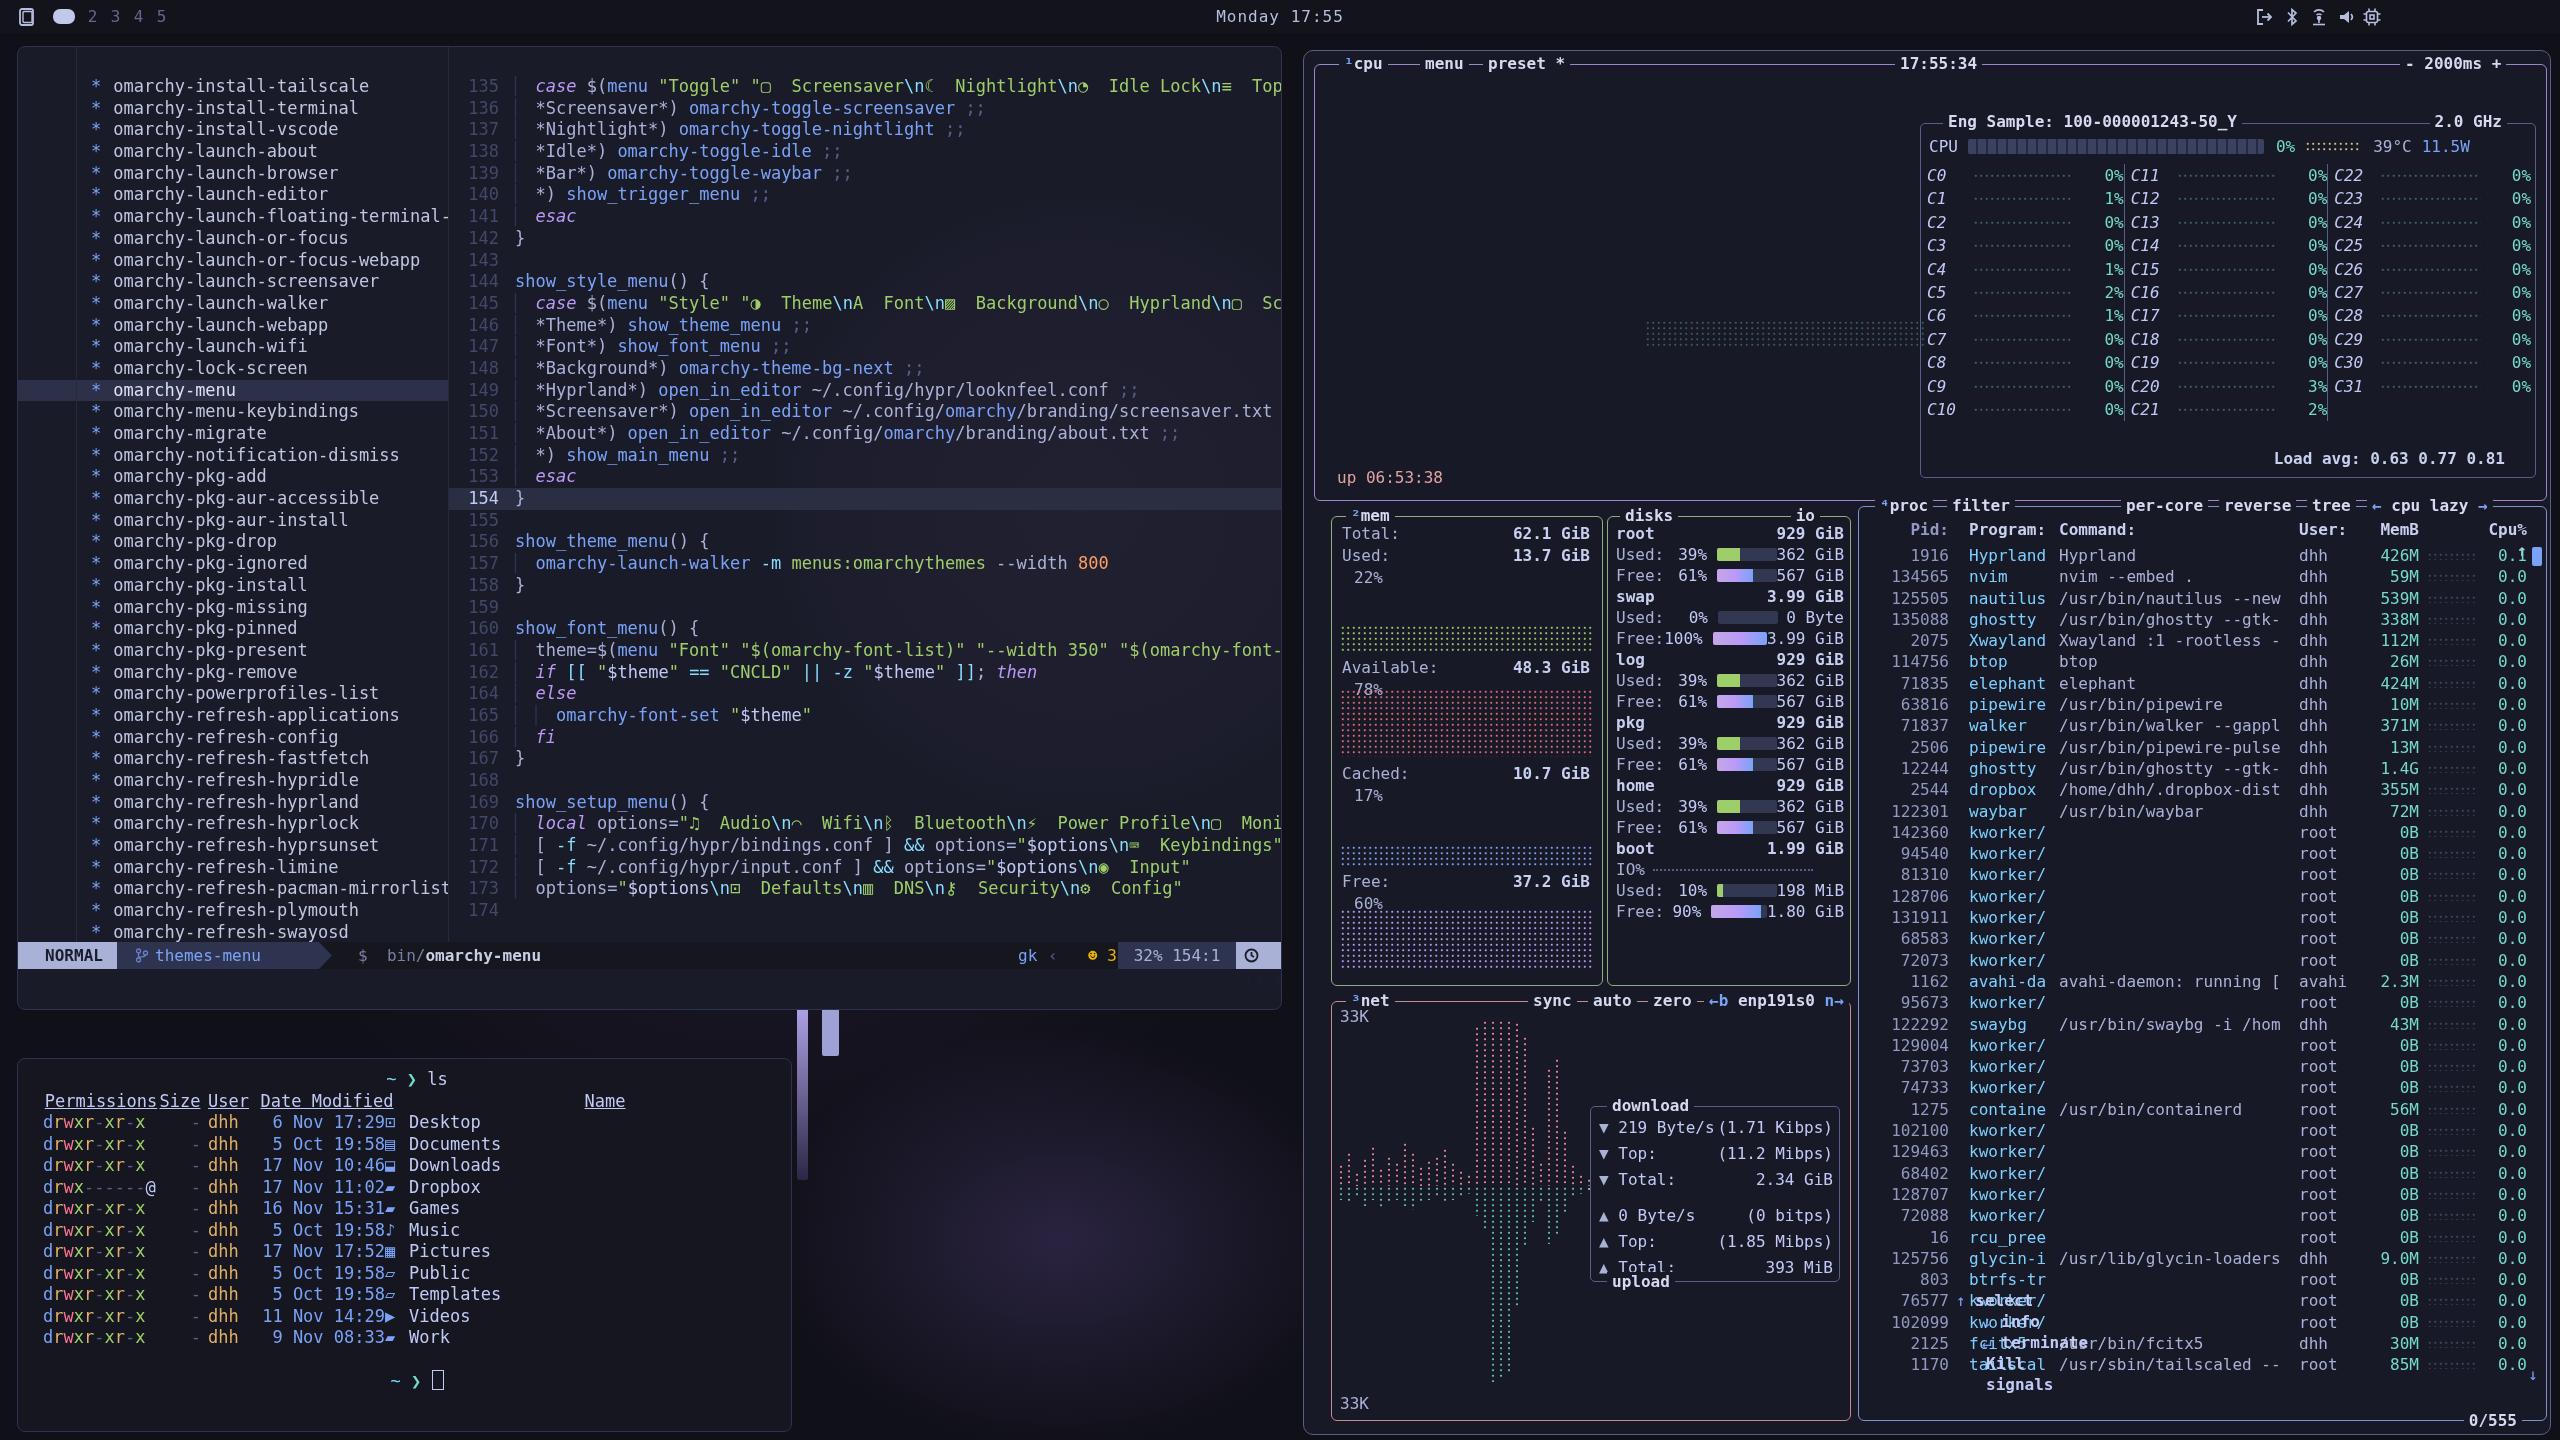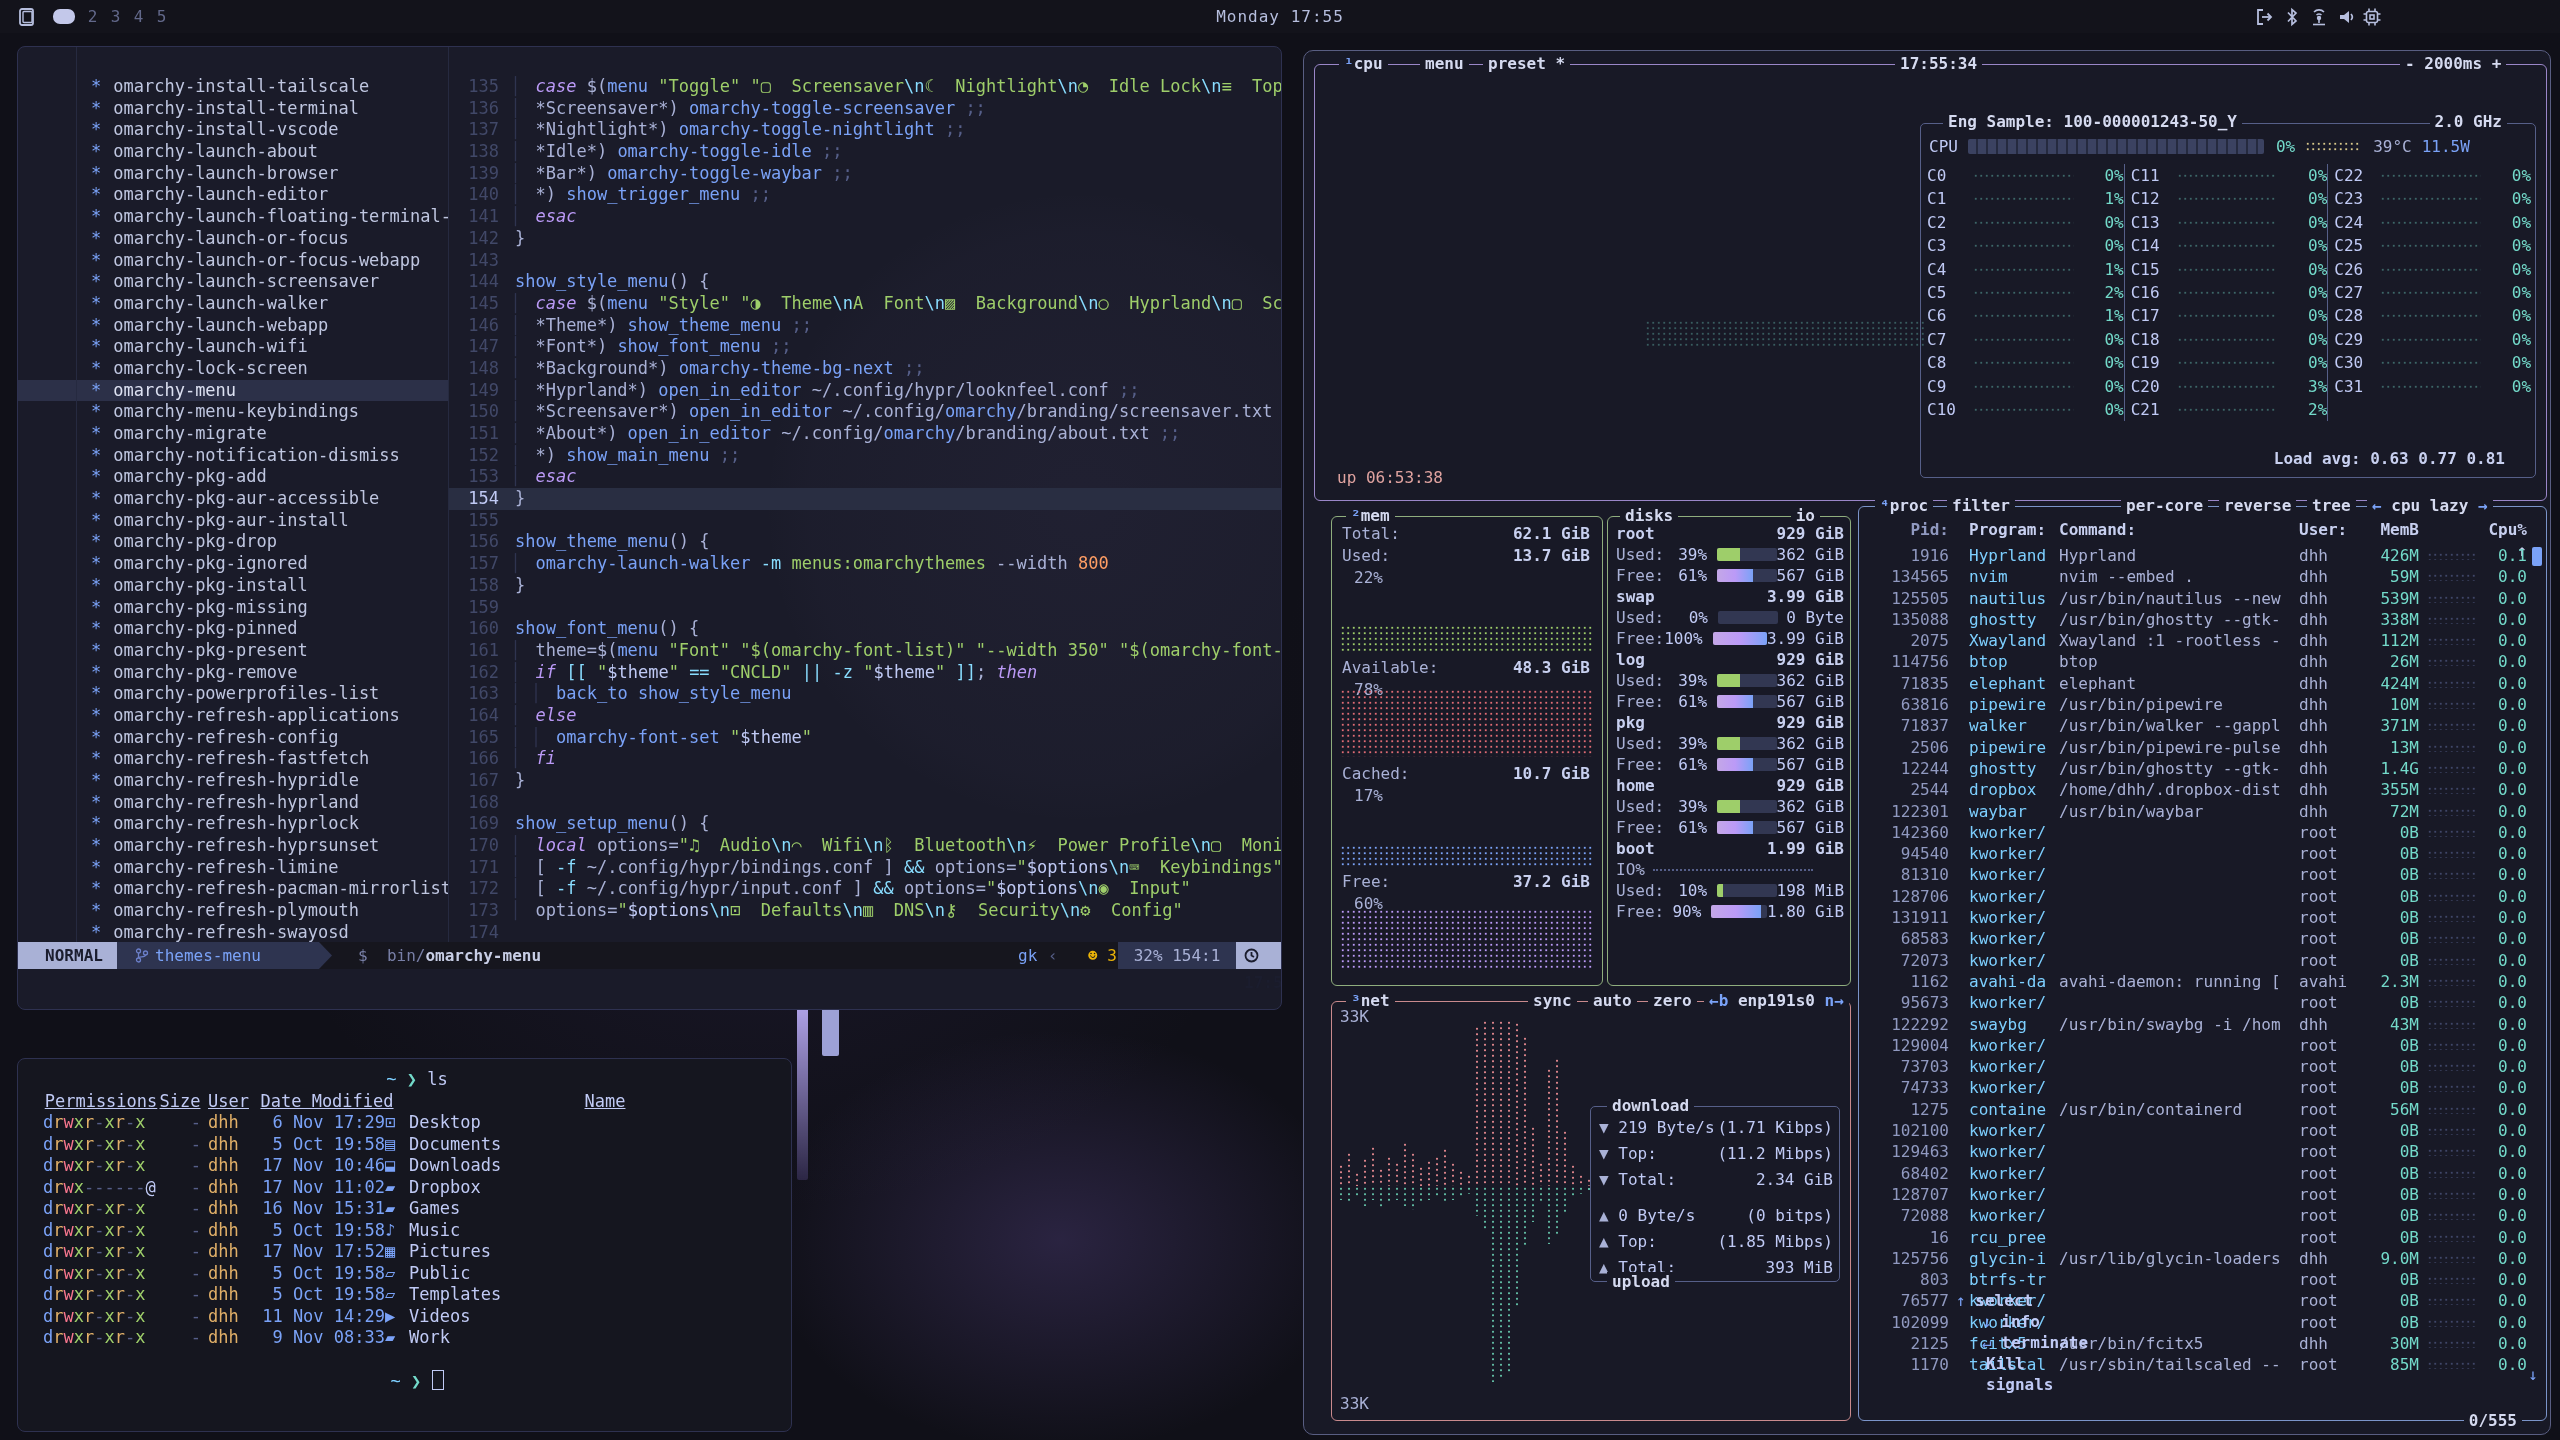--- a/index.html
+++ b/index.html
@@ -93,21 +93,21 @@
   .procgrid .pid{text-align:right;color:#9099c0;white-space:pre;}
   .procgrid .prog{padding-left:12px;color:#7dcfff;}
   .procgrid .cmd{color:#a9b1d6;overflow:hidden;white-space:pre;}
   .procgrid .usr{color:#a9b1d6;}
   .procgrid .mem{text-align:right;color:#73daca;}
   .procgrid .gr{position:relative;}
   .procgrid .gr i{position:absolute;left:8px;right:6px;top:7px;height:8px;}
   .procgrid .cpu{text-align:right;color:#73daca;}
   .hdr{color:#c8d0f0;font-weight:bold;}
   .corerow{display:flex;height:23.4px;line-height:23.4px;font-size:16px;}
-  .corerow .cl2{width:44px;color:#c0caf5;}
+  .corerow .cl2{width:44px;color:#c0caf5;font-style:italic;}
   .corerow .cg2{flex:1;position:relative;}
   .corerow .cg2 i{position:absolute;left:2px;right:8px;top:9px;height:7px;}
   .corerow .cp2{width:42px;text-align:right;color:#73daca;}
   .netbar{position:absolute;width:6px;}
   svg{display:block;}
 </style>
 </head>
 <body>
 
 <div id="root">
@@ -234,21 +234,20 @@
           <div class="cl"><span class="ln">153</span><span class="ct"><span class="gl">▏ </span><span class="ck">esac</span></span></div>
           <div class="cl cur"><span class="ln">154</span><span class="ct">}</span></div>
           <div class="cl"><span class="ln">155</span><span class="ct"></span></div>
           <div class="cl"><span class="ln">156</span><span class="ct"><span class="cf">show_theme_menu</span>() {</span></div>
           <div class="cl"><span class="ln">157</span><span class="ct"><span class="gl">▏ </span><span class="cf">omarchy-launch-walker</span> <span class="co">-m</span> <span class="cg">menus:omarchythemes</span> --width <span class="cn">800</span></span></div>
           <div class="cl"><span class="ln">158</span><span class="ct">}</span></div>
           <div class="cl"><span class="ln">159</span><span class="ct"></span></div>
           <div class="cl"><span class="ln">160</span><span class="ct"><span class="cf">show_font_menu</span>() {</span></div>
           <div class="cl"><span class="ln">161</span><span class="ct"><span class="gl">▏ </span>theme=$(<span class="cf">menu</span> <span class="cg">"Font"</span> <span class="cg">"$(omarchy-font-list)"</span> <span class="cg">"--width 350"</span> <span class="cg">"$(omarchy-font-</span></span></div>
           <div class="cl"><span class="ln">162</span><span class="ct"><span class="gl">▏ </span><span class="ck">if</span> <span class="co">[[</span> <span class="cg">"<span class="cv">$theme</span>"</span> <span class="co">==</span> <span class="cg">"CNCLD"</span> <span class="co">||</span> <span class="co">-z</span> <span class="cg">"<span class="cv">$theme</span>"</span> <span class="co">]]</span>; <span class="ck">then</span></span></div>
-          <div class="cl"><span class="ln">163</span><span class="ct"><span class="gl">▏ </span><span class="gl">▏ </span><span class="cf">back_to</span> <span class="cf">show_style_menu</span></span></div>
           <div class="cl"><span class="ln">164</span><span class="ct"><span class="gl">▏ </span><span class="ck">else</span></span></div>
           <div class="cl"><span class="ln">165</span><span class="ct"><span class="gl">▏ </span><span class="gl">▏ </span><span class="cf">omarchy-font-set</span> <span class="cg">"<span class="cv">$theme</span>"</span></span></div>
           <div class="cl"><span class="ln">166</span><span class="ct"><span class="gl">▏ </span><span class="ck">fi</span></span></div>
           <div class="cl"><span class="ln">167</span><span class="ct">}</span></div>
           <div class="cl"><span class="ln">168</span><span class="ct"></span></div>
           <div class="cl"><span class="ln">169</span><span class="ct"><span class="cf">show_setup_menu</span>() {</span></div>
           <div class="cl"><span class="ln">170</span><span class="ct"><span class="gl">▏ </span><span class="ck">local</span> options=<span class="cg">"♫  Audio<span class="cs">\n</span>⌒  Wifi<span class="cs">\n</span>ᛒ  Bluetooth<span class="cs">\n</span>⚡  Power Profile<span class="cs">\n</span>▢  Moni</span></span></div>
           <div class="cl"><span class="ln">171</span><span class="ct"><span class="gl">▏ </span>[ <span class="co">-f</span> ~/.config/hypr/bindings.conf ] <span class="co">&amp;&amp;</span> options=<span class="cg">"<span class="cv">$options</span><span class="cs">\n</span>⌨  Keybindings"</span></span></div>
           <div class="cl"><span class="ln">172</span><span class="ct"><span class="gl">▏ </span>[ <span class="co">-f</span> ~/.config/hypr/input.conf ] <span class="co">&amp;&amp;</span> options=<span class="cg">"<span class="cv">$options</span><span class="cs">\n</span>◉  Input"</span></span></div>
           <div class="cl"><span class="ln">173</span><span class="ct"><span class="gl">▏ </span>options=<span class="cg">"<span class="cv">$options</span><span class="cs">\n</span>⊡  Defaults<span class="cs">\n</span>▥  DNS<span class="cs">\n</span>⚷  Security<span class="cs">\n</span>⚙  Config"</span></span></div>

